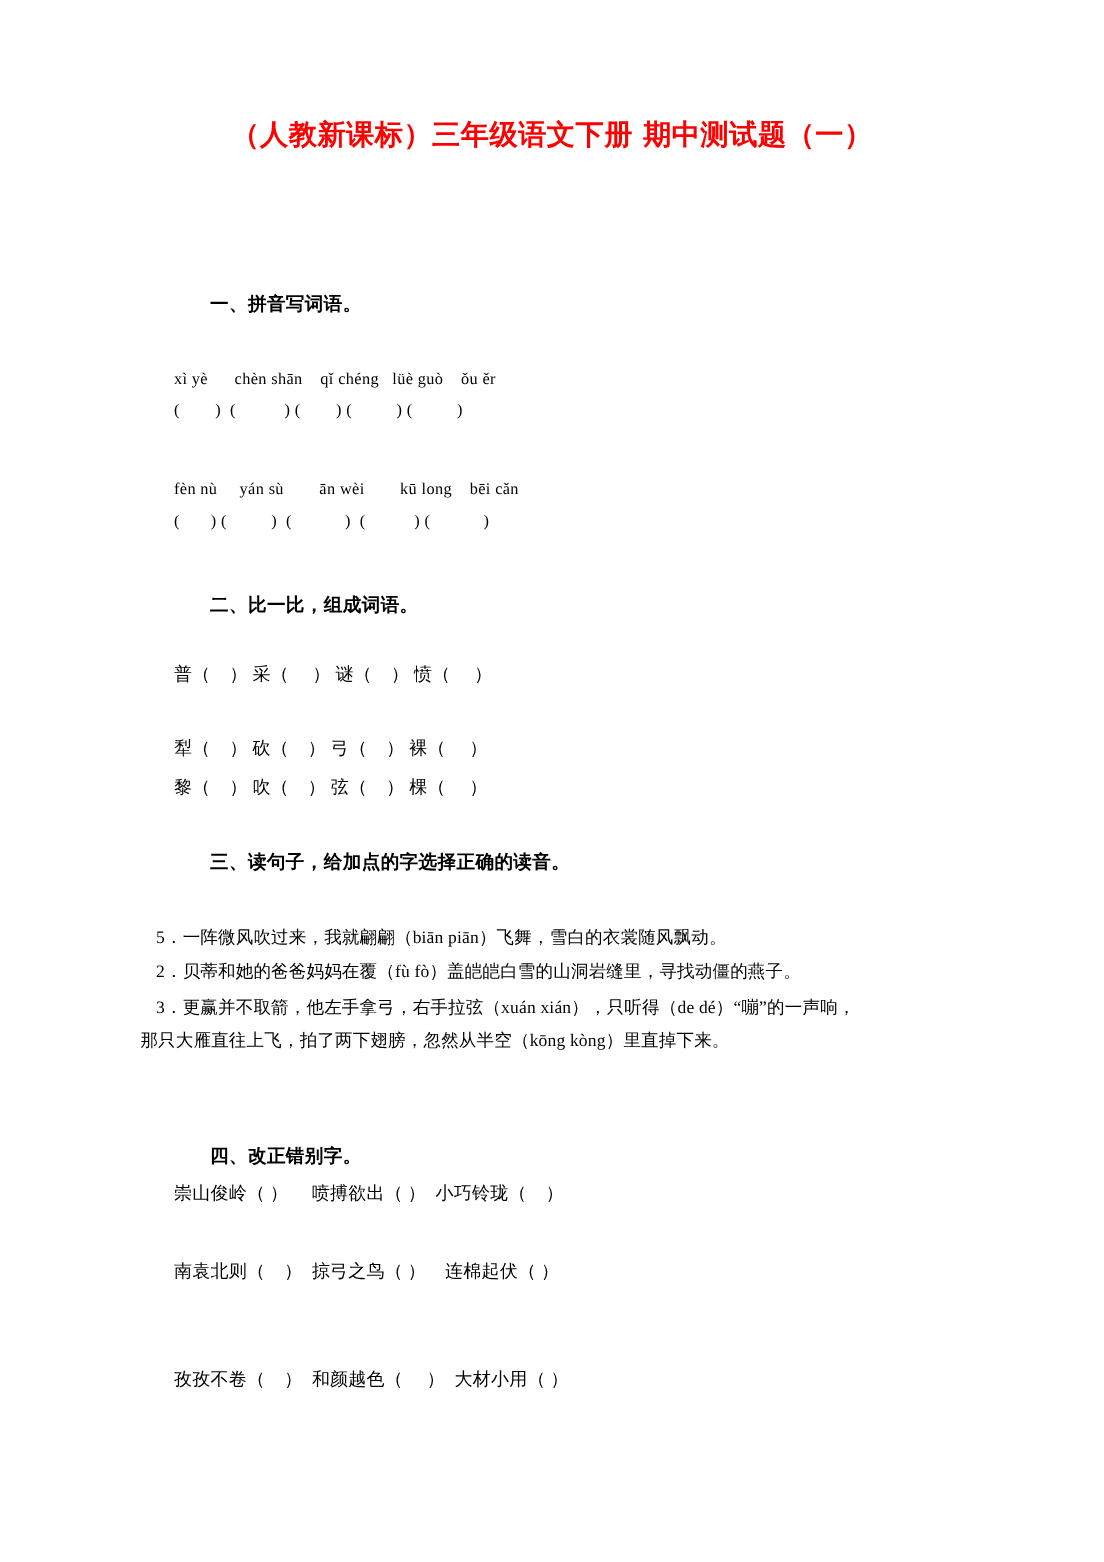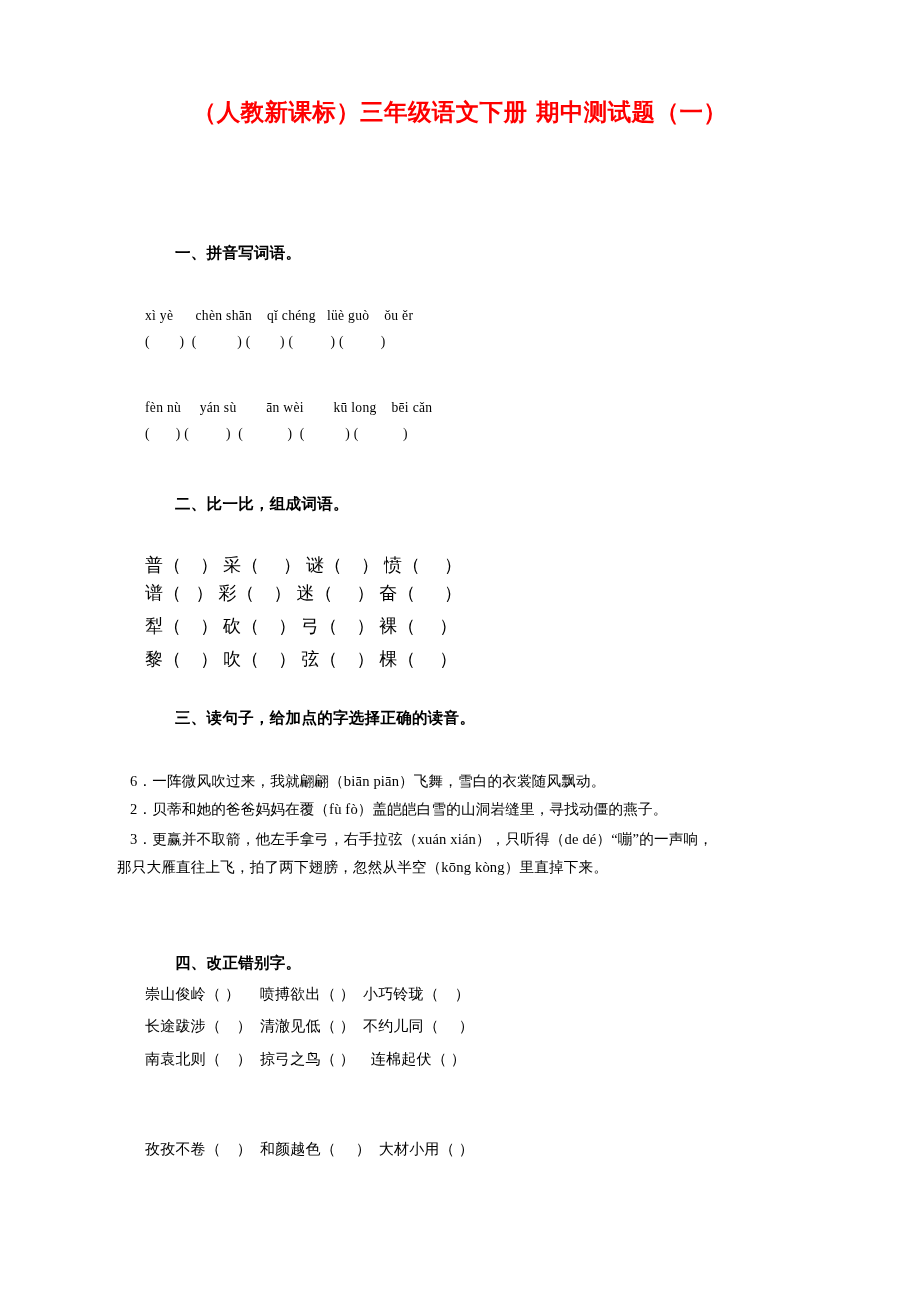--- a/index.html
+++ b/index.html
@@ -86,21 +86,21 @@
     letter-spacing: 0.3px;
   }
 
   
   #py-row-1 { left: 133px; top: 308px; }
   #pb-row-1 { left: 133px; top: 334px; }
   #py-row-2 { left: 133px; top: 400px; }
   #pb-row-2 { left: 133px; top: 426px; }
 
   
-  .sec2-row { left: 133px; font-size: 18px; }
+  .sec2-row { left: 133px; font-size: 15px; }
   #s2r1 { top: 553px; }
   #s2r2 { top: 581px; }
   #s2r3 { top: 614px; }
   #s2r4 { top: 647px; text-align: center; }
 
   
   .sent {
     position: absolute;
     left: 130px;
     font-size: 14.6px;
@@ -132,31 +132,29 @@
 
   <div class="row mono-py" id="py-row-1">xì yè      chèn shān    qǐ chéng   lüè guò    ǒu ěr</div>
   <div class="row mono-py" id="pb-row-1">(        )  (           ) (        ) (          ) (          )</div>
 
   <div class="row mono-py" id="py-row-2">fèn nù     yán sù        ān wèi        kū long    bēi cǎn</div>
   <div class="row mono-py" id="pb-row-2">(       ) (          )  (            )  (           ) (            )</div>
 
   <div class="sec-head" id="sec2-head">二、比一比，组成词语。</div>
 
   <div class="row sec2-row" id="s2r1">普（    ） 采（     ） 谜（    ） 愤（     ）</div>
-  <div class="row sec2-row" id="s2r2">谱（   ） 彩（    ） 迷（     ） 奋（      ）</div>
   <div class="row sec2-row" id="s2r3">犁（    ） 砍（    ） 弓（    ） 裸（     ）</div>
   <div class="row sec2-row" id="s2r4">黎（    ） 吹（    ） 弦（    ） 棵（     ）</div>
 
   <div class="sec-head" id="sec3-head">三、读句子，给加点的字选择正确的读音。</div>
 
-  <div class="sent" id="s3s1">6．一阵微风吹过来，我就翩翩（biān piān）飞舞，雪白的衣裳随风飘动。</div>
+  <div class="sent" id="s3s1">5．一阵微风吹过来，我就翩翩（biān piān）飞舞，雪白的衣裳随风飘动。</div>
   <div class="sent" id="s3s2">2．贝蒂和她的爸爸妈妈在覆（fù fò）盖皑皑白雪的山洞岩缝里，寻找动僵的燕子。</div>
   <div class="sent" id="s3s3a">3．更赢并不取箭，他左手拿弓，右手拉弦（xuán xián），只听得（de dé）“嘣”的一声响，</div>
   <div class="sent" id="s3s3b">那只大雁直往上飞，拍了两下翅膀，忽然从半空（kōng kòng）里直掉下来。</div>
 
   <div class="sec-head" id="sec4-head">四、改正错别字。</div>
 
   <div class="row sec4-row" id="s4r1">崇山俊岭（ ）     喷搏欲出（ ）  小巧铃珑（    ）</div>
-  <div class="row sec4-row" id="s4r2">长途跋涉（    ）  清澈见低（ ）  不约儿同（     ）</div>
   <div class="row sec4-row" id="s4r3">南袁北则（    ）  掠弓之鸟（ ）    连棉起伏（ ）</div>
   <div class="row sec4-row" id="s4r4">孜孜不卷（    ）  和颜越色（     ）  大材小用（ ）</div>
 
 </div>
 
 </body></html>

